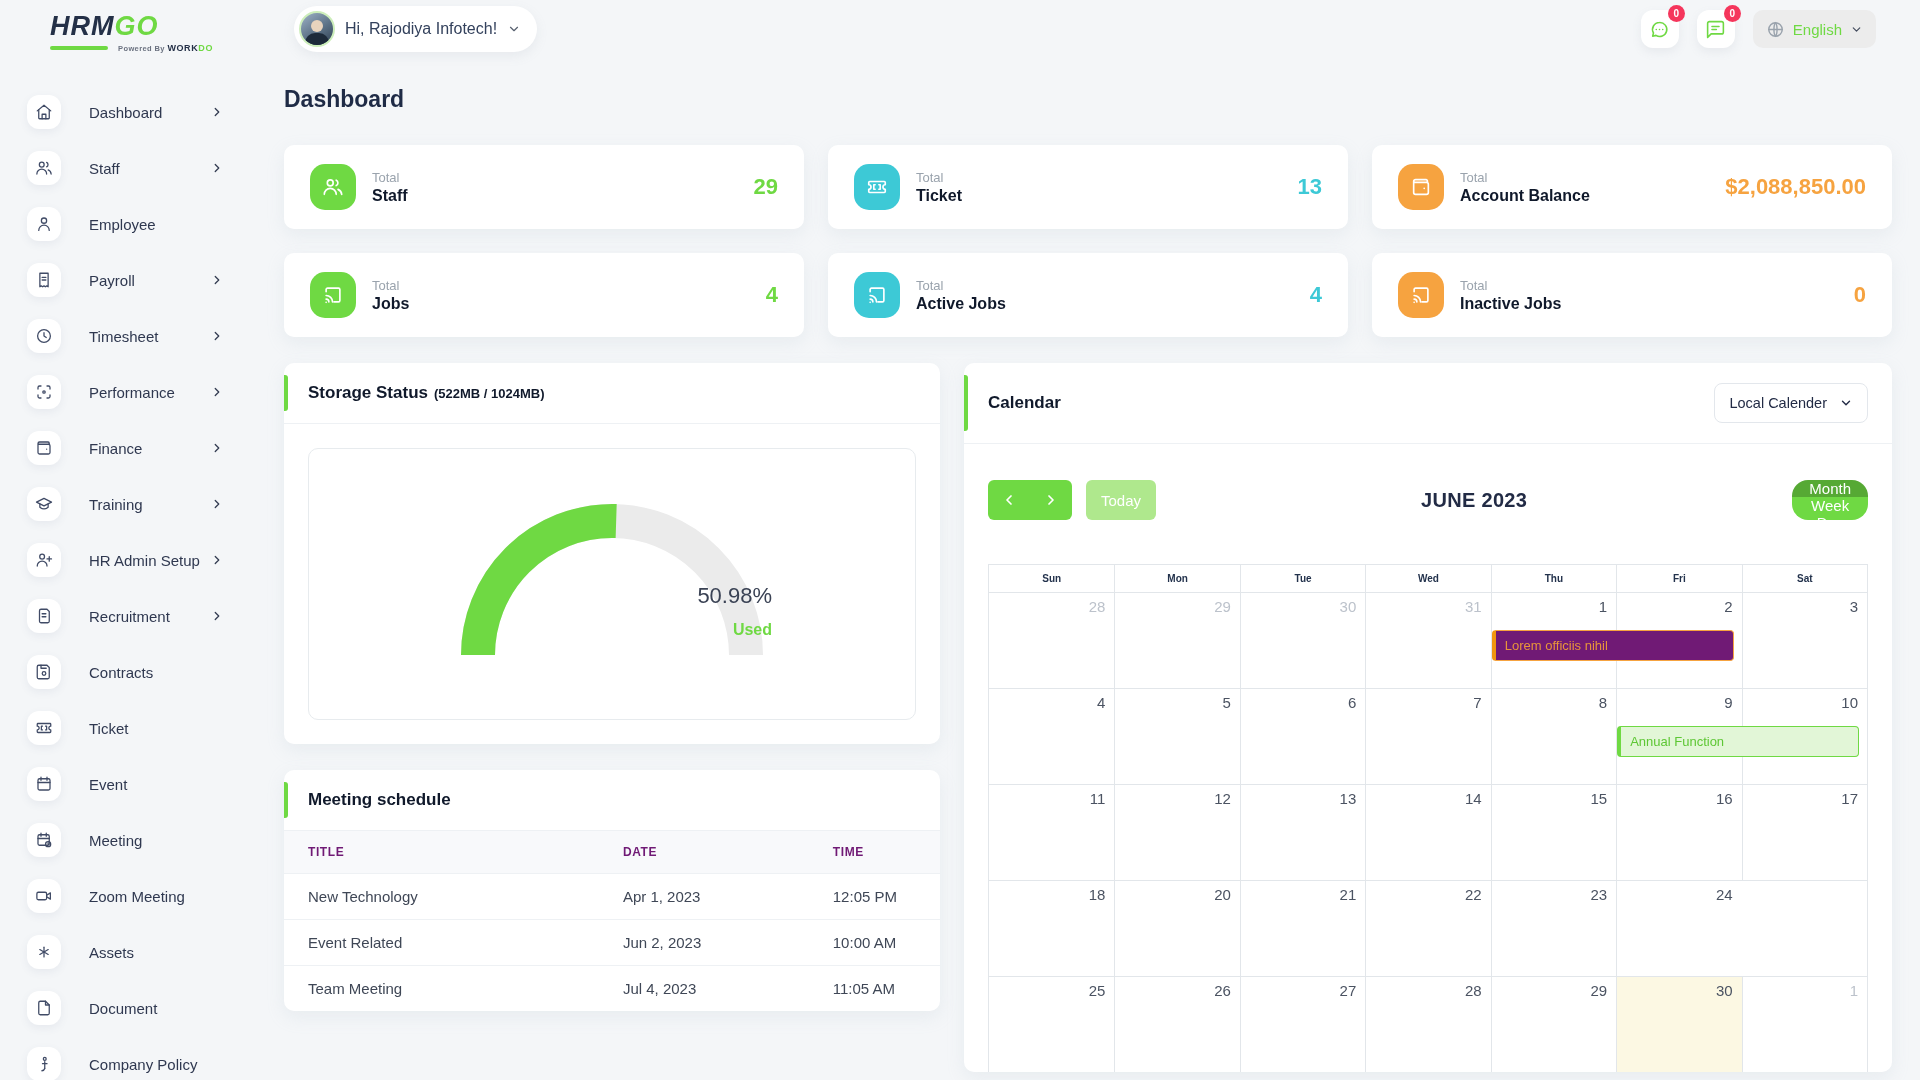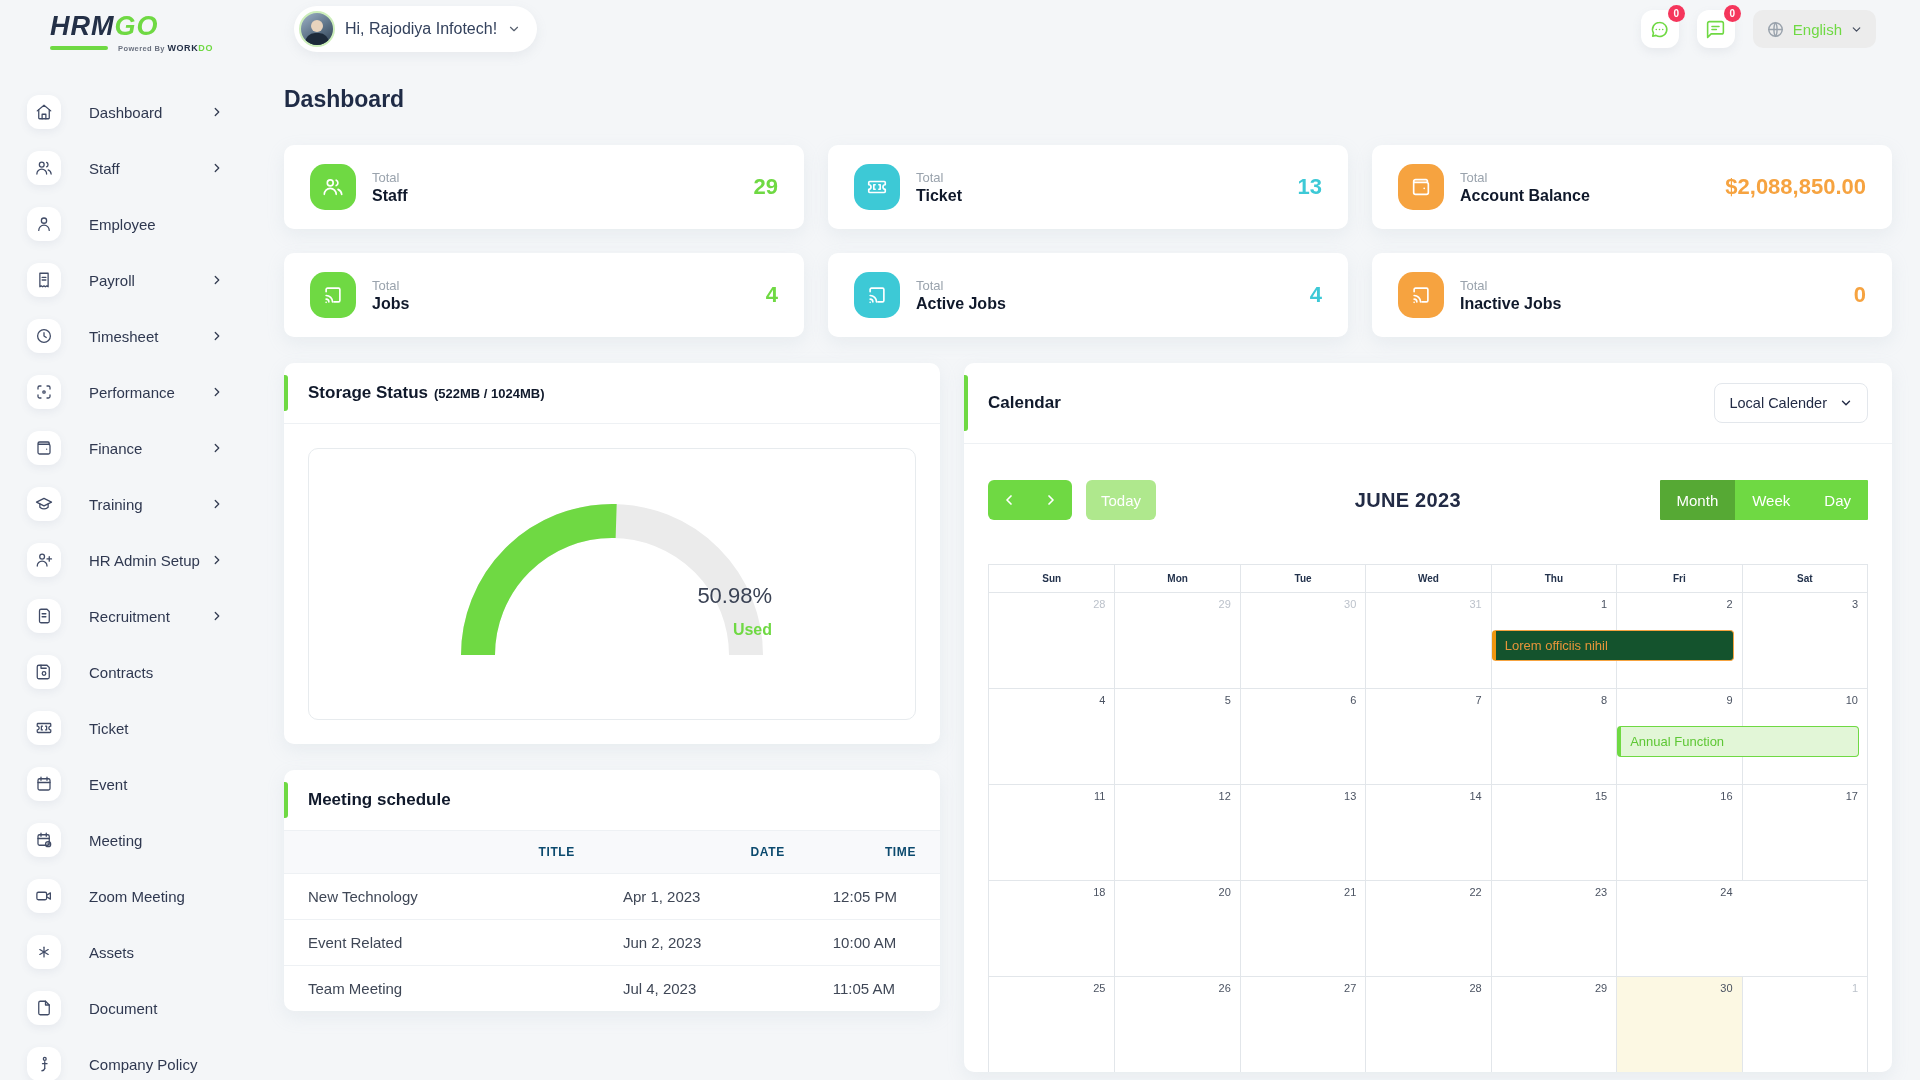--- a/index.html
+++ b/index.html
@@ -76,51 +76,51 @@
   
   .gauge-wrap { margin:24px; border:1px solid #e7ebee; border-radius:10px; height:272px;
     display:flex; align-items:center; justify-content:center; position:relative; }
   .gauge-box { position:relative; width:320px; height:178px; }
   .gauge-text { position:absolute; left:0; right:0; top:88px; text-align:right; }
   .gauge-pct { font-size:22px; color:#3a4254; }
   .gauge-used { margin-top:12px; font-size:16px; font-weight:700; color:#6fd943; }
 
   
   .mtg-table { width:100%; border-collapse:collapse; }
-  .mtg-table th { background:#f8f9fb; text-align:right; font-size:12px; font-weight:700; letter-spacing:.6px;
-    color:#0c4a6e; padding:14px 24px; text-transform:uppercase; }
+  .mtg-table th { background:#f8f9fb; text-align:left; font-size:12px; font-weight:700; letter-spacing:.6px;
+    color:#701a75; padding:14px 24px; text-transform:uppercase; }
   .mtg-table td { font-size:15px; color:#3f4756; padding:14px 24px; border-top:1px solid #eef1f4; }
   .mtg-table th:nth-child(1){width:48%;} .mtg-table th:nth-child(2){width:32%;}
 
   
   .cal-select { margin-left:auto; background:#fff; border:1px solid #e3e7ec; border-radius:8px;
     height:40px; padding:0 14px; display:flex; align-items:center; gap:12px; font-size:14.5px; color:#222b45; cursor:pointer; }
   .cal-toolbar { display:flex; align-items:center; padding:36px 24px 0 24px; margin-bottom:44px; }
   .nav-group { display:flex; background:#6fd943; border-radius:6px; height:40px; align-items:center; }
   .nav-btn { width:42px; height:40px; display:flex; align-items:center; justify-content:center; color:#fff; cursor:pointer; background:none; border:none; }
   .today-btn { margin-left:14px; height:40px; background:#afe88d; color:#fff; border:none; border-radius:6px;
     font-size:15px; padding:0 15px; cursor:default; }
   .cal-month-title { flex:1; text-align:center; font-size:20px; font-weight:700; color:#222b45; letter-spacing:.3px; }
-  .view-group { display:flex; border-radius:1px; overflow:hidden; height:40px; }
+  .view-group { display:flex; border-radius:16px; overflow:hidden; height:40px;flex-direction:column; }
   .view-btn { border:none; color:#fff; background:#6fd943; font-size:15px; padding:0 17px; cursor:pointer; }
   .view-btn.active { background:#56a934; }
 
   .cal-grid { margin:0 24px; border:1px solid #e2e6ea; border-bottom:none; }
   .cal-weekdays { display:grid; grid-template-columns:repeat(7,1fr); }
   .cal-weekdays .wd { text-align:center; font-size:10px; font-weight:700; color:#23324c; padding:8px 0;
     border-left:1px solid #e2e6ea; }
   .cal-weekdays .wd:first-child { border-left:none; }
   .cal-week { display:grid; grid-template-columns:repeat(7,1fr); position:relative; height:96px; border-top:1px solid #e2e6ea; }
-  .cal-cell { border-left:1px solid #e2e6ea; padding:5px 9px; text-align:right; font-size:11px; color:#4b5362; cursor:pointer; }
+  .cal-cell { border-left:1px solid #e2e6ea; padding:5px 9px; text-align:right; font-size:15px; color:#4b5362; cursor:pointer; }
   .cal-cell:first-child { border-left:none; }
   .cal-cell.muted { color:#bcc2cb; }
   .cal-cell.today { background:#fcf8e3; }
   .cal-event { position:absolute; top:37px; height:31px; border-radius:4px; font-size:13px; line-height:29px;
     padding-left:9px; overflow:hidden; white-space:nowrap; cursor:pointer; }
-  .cal-event.orange { background:#14532d; border:1px solid #f6a340; border-left:4px solid #f0960f; color:#e8953a; }
+  .cal-event.orange { background:#701a75; border:1px solid #f6a340; border-left:4px solid #f0960f; color:#e8953a; }
   .cal-event.green { background:#e2f6d7; border:1px solid #6fd943; border-left:4px solid #6fd943; color:#5ec735; }
 </style>
 </head>
 <body>
 
 <div class="topbar">
   <div class="logo-area">
     <div class="logo-line1"><span>HRM</span><span class="go">GO</span></div>
     <div class="logo-line2">
       <span class="logo-bar"></span>

